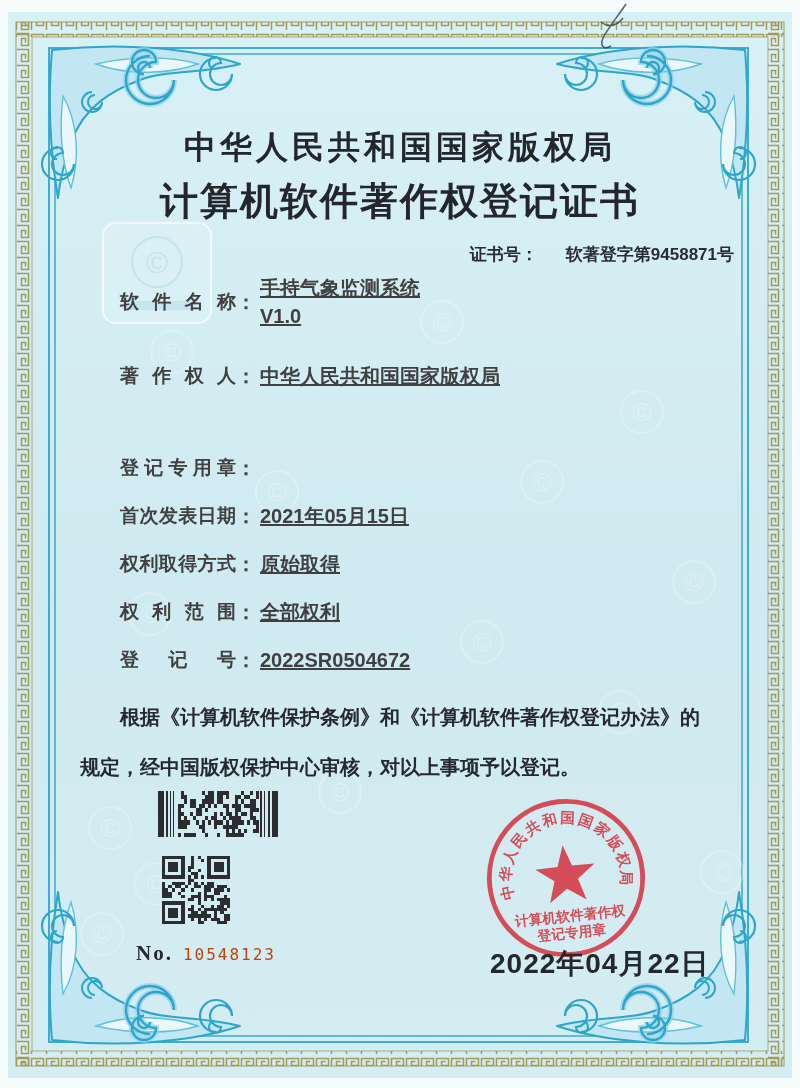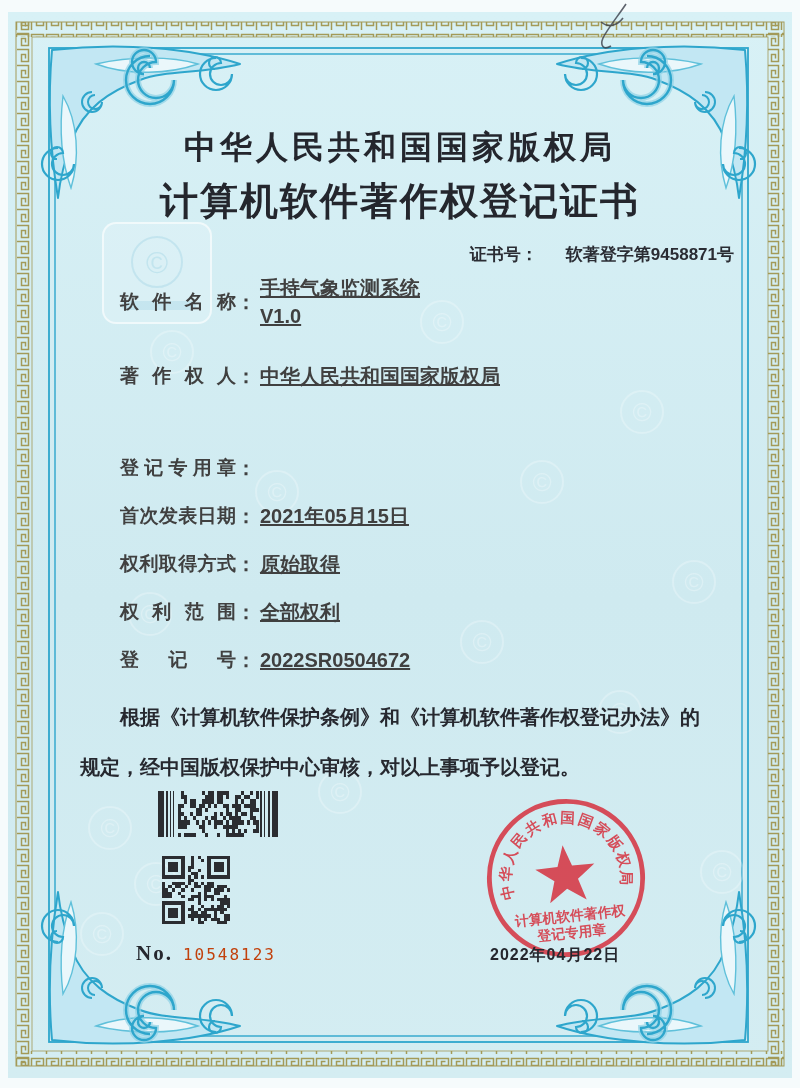--- a/index.html
+++ b/index.html
@@ -29,21 +29,21 @@
 
   .statement { left:80px; top:692px; width:656px; font-size:20px; font-weight:600;
       color:#26282f; line-height:50px; }
   .statement .l1 { text-indent:40px; }
 
   .serial-line { left:136px; top:941px; font-size:21px; color:#26282f; }
   .serial-line .no { font-family:"Liberation Serif", serif; font-weight:700; letter-spacing:2px; }
   .serial-line .num { font-family:"DejaVu Sans Mono", monospace; color:#c2410c;
       font-size:16px; letter-spacing:2px; margin-left:10px; }
 
-  .issue-date { left:490px; top:945px; font-size:16px; font-weight:700;
+  .issue-date { left:490px; top:945px; font-size:28px; font-weight:700;
       color:#25272e; letter-spacing:1px; }
 
   
   .cpcc-watermark { left:102px; top:222px; width:110px; height:102px;
       border:2px solid rgba(255,255,255,0.85); border-radius:14px;
       background:rgba(255,255,255,0.18); opacity:.75; }
   .cpcc-watermark .ring { position:absolute; left:27px; top:12px; width:52px; height:52px;
       border:2px solid rgba(186,224,236,0.9); border-radius:50%;
       color:rgba(186,224,236,0.95); font-size:30px; line-height:50px; text-align:center; }
   .cpcc-watermark .bar { position:absolute; left:18px; bottom:12px; width:74px; height:9px;

